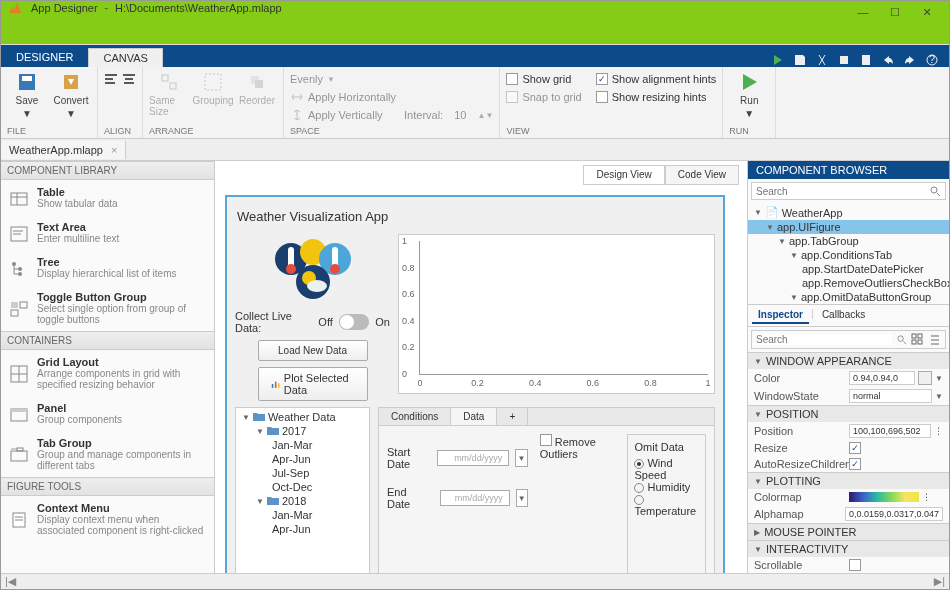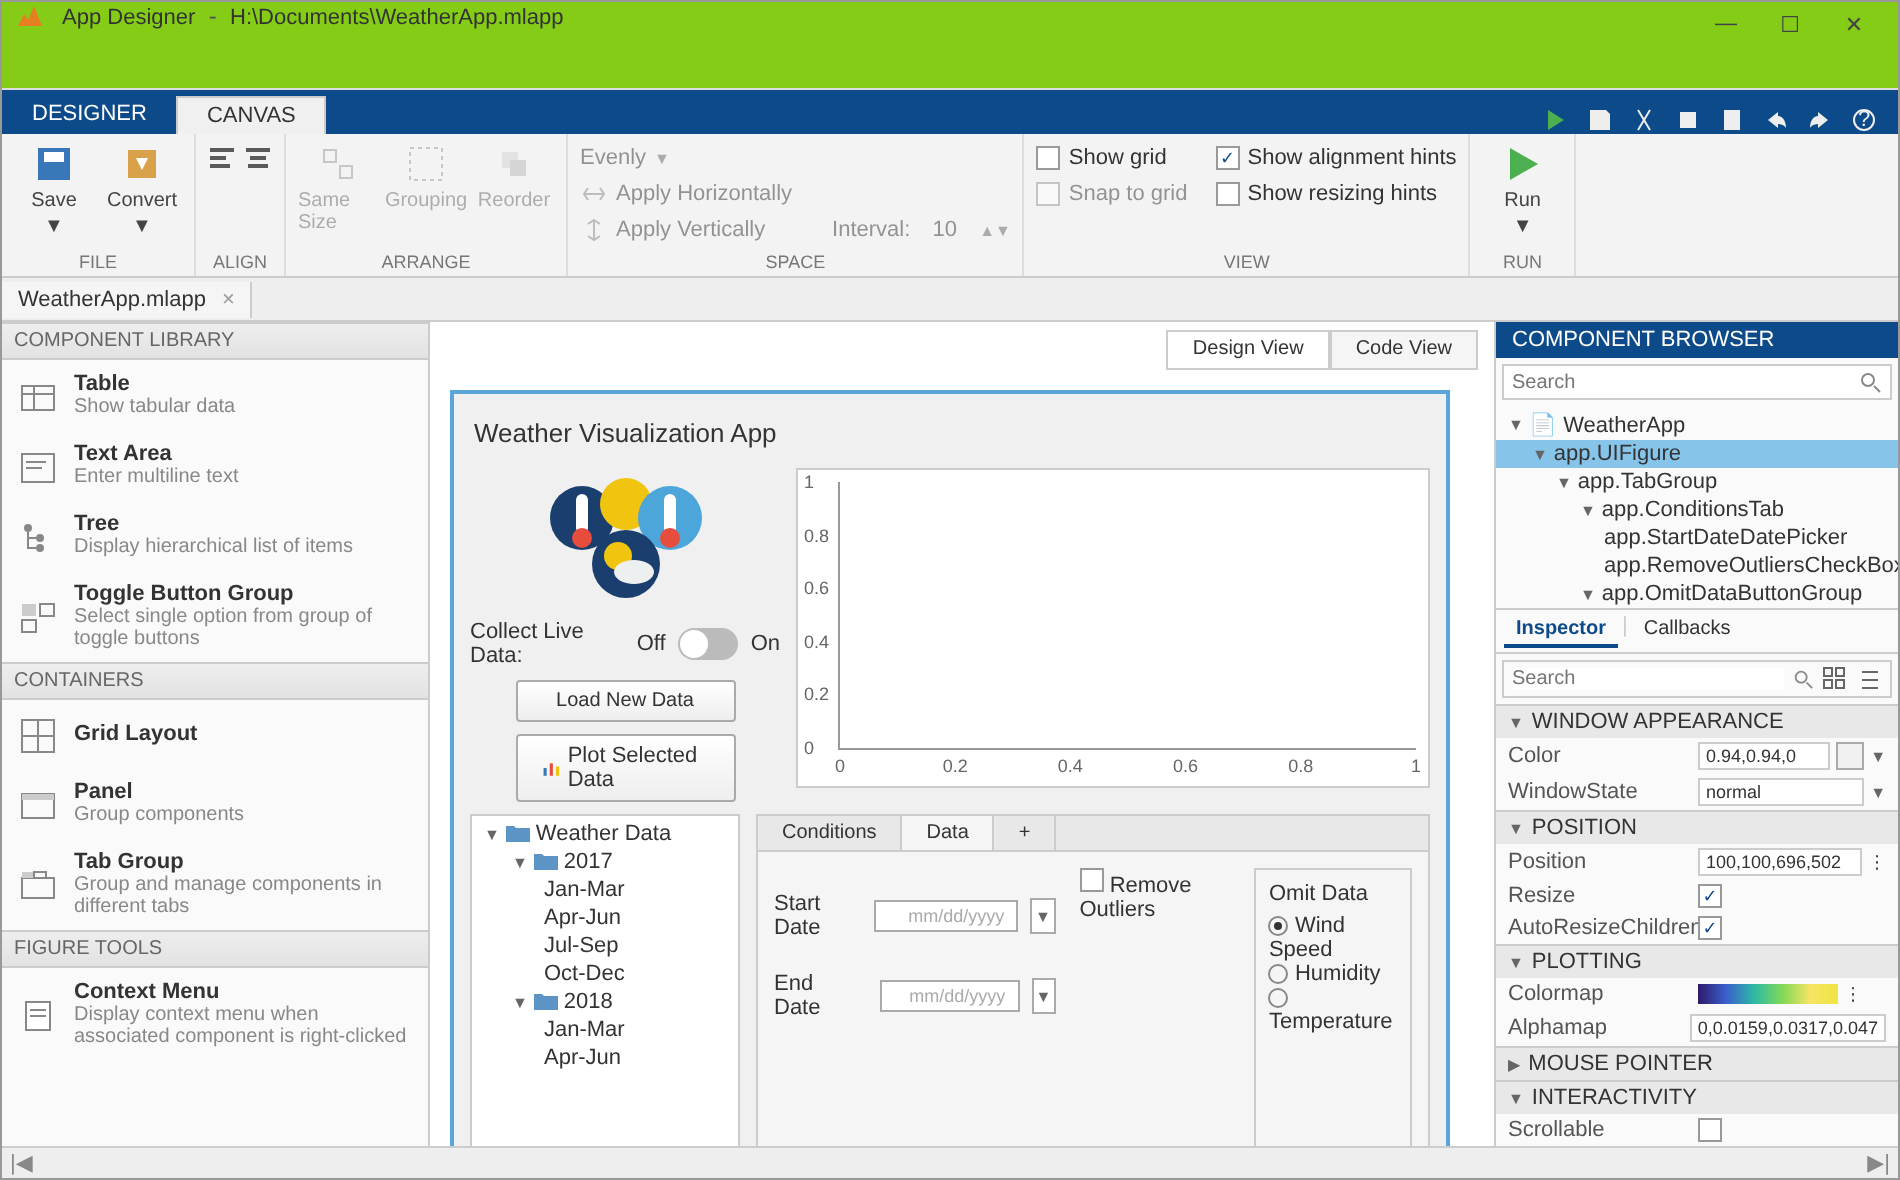--- a/index.html
+++ b/index.html
@@ -9,21 +9,21 @@
 .titlebar .icon{width:16px;height:16px;margin-right:8px}
 .titlebar .title{flex:1;font-size:12px;color:#555}
 .win-btn{width:32px;height:22px;display:flex;align-items:center;justify-content:center;color:#444}
 .tabstrip{height:22px;background:#0c4a8a;display:flex;align-items:flex-end}
 .main-tab{padding:3px 14px;font-size:11px;color:#fff;background:#0c4a8a;border:1px solid transparent}
 .main-tab.active{background:#f0f0f0;color:#333;border:1px solid #ccc;border-bottom:none}
 .qat{margin-left:auto;display:flex;align-items:center;gap:8px;padding:0 10px}
 .qat svg{width:14px;height:14px}
 .ribbon{height:72px;background:#f3f3f3;border-bottom:1px solid #ccc;display:flex}
 .rgroup{border-right:1px solid #ddd;padding:2px 6px;display:flex;flex-direction:column;justify-content:space-between}
-.rgroup-label{font-size:9px;color:#777;text-align:center;padding:2px 0 0}
+.rgroup-label{font-size:9px;color:#777;text-align:left;padding:2px 0 0}
 .rbtns{display:flex;gap:4px;align-items:flex-start;flex:1;padding-top:2px}
 .rbig{display:flex;flex-direction:column;align-items:center;width:40px;gap:2px}
 .rbig svg{width:22px;height:22px}
 .rbig span{font-size:10px;color:#444}
 .rsmall{display:flex;flex-direction:column;gap:2px;font-size:10px;color:#888}
 .rsmall div{display:flex;align-items:center;gap:4px;height:16px}
 .rsmall svg{width:14px;height:14px}
 .chk{width:12px;height:12px;border:1px solid #999;background:#fff;display:inline-flex;align-items:center;justify-content:center}
 .chk.on::after{content:"✓";font-size:9px;color:#0c4a8a}
 .doctab{height:22px;background:#eee;border-bottom:1px solid #ccc;display:flex;align-items:center}
@@ -230,21 +230,21 @@
               </svg>
               <span>Apply Horizontally</span>
             </div>
     <div>
               <svg viewBox="0 0 14 14">
                 <path d="M7 2v10M4 4l3-2 3 2M4 10l3 2 3-2" stroke="#888" fill="none"></path>
               </svg>
               <span>Apply Vertically</span>
             </div>
    </div>
-          <div class="rsmall" style="opacity:.5;margin-left:16px">
+          <div class="rsmall" style="opacity:.5;margin-left:4px">
     <div></div>
             <div></div>
     <div><span>Interval:</span>&nbsp;<span>10</span>&nbsp;<span class="tri">▲▼</span></div>
    </div>
         </div>
    <div class="rgroup-label">SPACE</div>
   </div>
   <div class="rgroup">
    <div class="rbtns">
           <div class="rsmall">
@@ -341,20 +341,21 @@
         </div>
    <div class="panel-head">CONTAINERS</div>
    <div class="comp-item">
           <svg viewBox="0 0 20 20">
             <rect fill="none" stroke="#888" x="2" y="2" width="16" height="16"></rect>
             <line stroke="#888" x1="10" y1="2" x2="10" y2="18"></line>
             <line stroke="#888" x1="2" y1="10" x2="18" y2="10"></line>
           </svg>
           <div>
             <div class="t">Grid Layout</div>
+            <div class="d">Arrange components in grid with specified resizing behavior</div>
           </div>
         </div>
    <div class="comp-item">
           <svg viewBox="0 0 20 20">
             <rect fill="none" stroke="#888" x="2" y="4" width="16" height="12"></rect>
             <rect fill="#ccc" x="2" y="4" width="16" height="3"></rect>
           </svg>
           <div>
             <div class="t">Panel</div>
             <div class="d">Group components</div>

